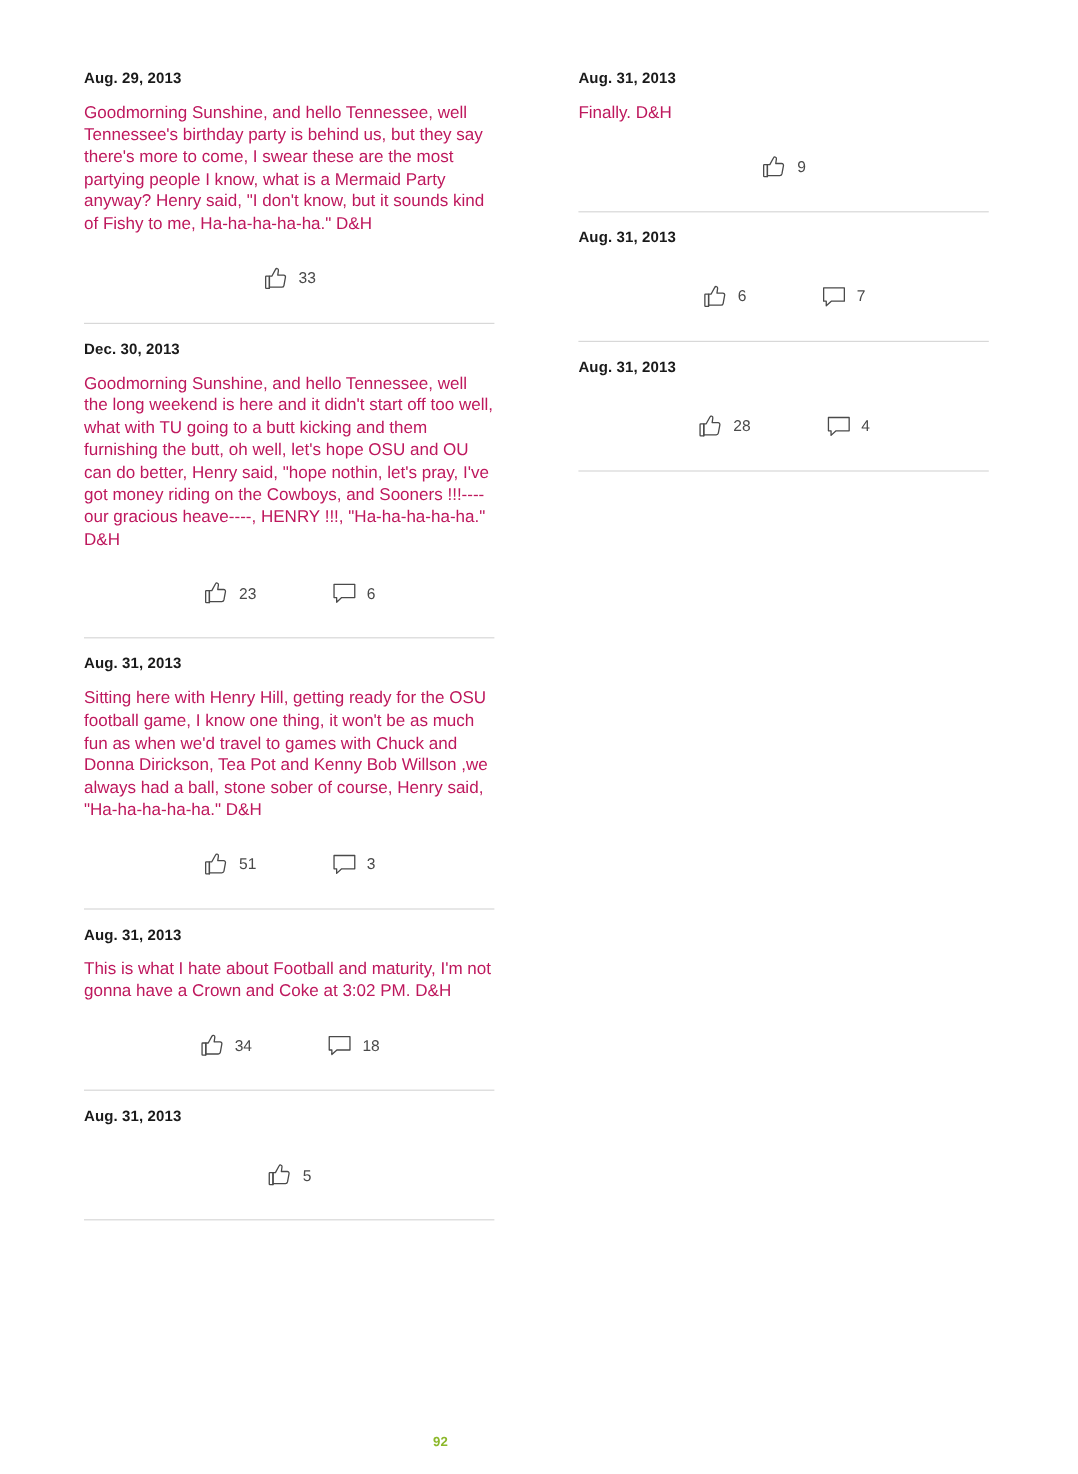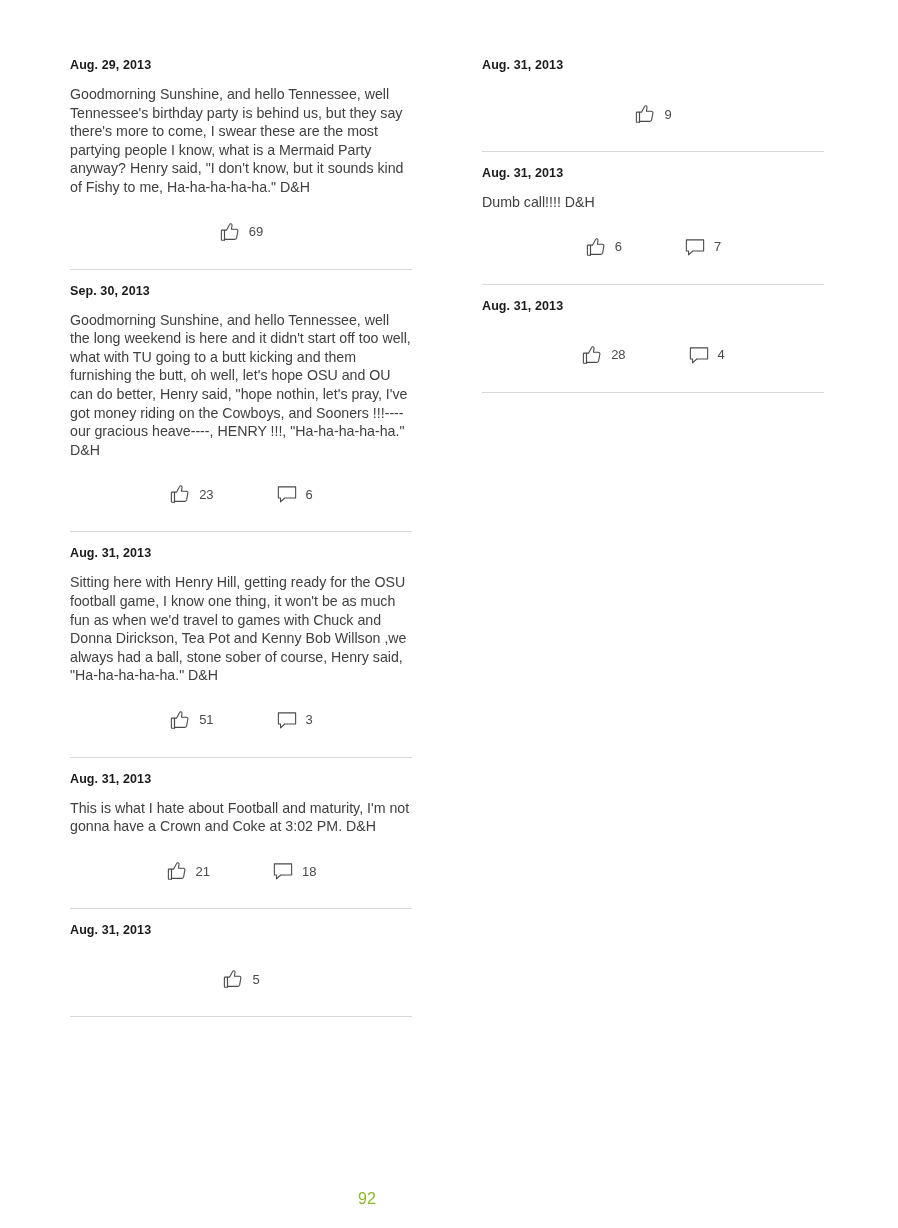--- a/index.html
+++ b/index.html
@@ -46,21 +46,21 @@
     color: #1a1a1a;
     letter-spacing: 0.1px;
     margin: 14px 0 13px 0;
   }
   .post:first-child .post-date {
     margin-top: 0;
   }
   .post-body {
     font-size: 14.2px;
     line-height: 18.6px;
-    color: #404040;
+    color: #be185d;
     margin: 0 0 6px 0;
     white-space: pre-wrap;
   }
   .reactions {
     display: flex;
     flex-direction: row;
     justify-content: center;
     align-items: center;
     gap: 62px;
     padding: 18px 0 20px 0;
@@ -82,23 +82,23 @@
   }
   .icon svg {
     display: block;
   }
   .page-number {
     position: absolute;
     left: 0;
     right: 0;
     bottom: 20px;
     text-align: center;
-    font-size: 16px;
+    font-size: 11px;
     color: #8cb82b;
-    font-weight: normal;
+    font-weight: bold;
   }
 </style>
 </head>
 <body>
 
 <div class="page">
   <div class="columns">
 
     <div class="column">
 
@@ -106,27 +106,27 @@
         <div class="post-date">Aug. 29, 2013</div>
         <div class="post-body">Goodmorning Sunshine, and hello Tennessee, well Tennessee's birthday party is behind us, but they say there's more to come, I swear these are the most partying people I know, what is a Mermaid Party anyway? Henry said, "I don't know, but it sounds kind of Fishy to me, Ha-ha-ha-ha-ha." D&amp;H</div>
         <div class="reactions">
           <div class="reaction">
             <span class="icon">
               <svg width="22" height="22" viewBox="0 0 24 24" fill="none" stroke="#4a4a4a" stroke-width="1.2" stroke-linecap="round" stroke-linejoin="round">
                   <path d="M6 21V10h2.2l3.4-6.2c.3-.6 1-.9 1.6-.7.7.2 1.1.9 1 1.6L13.6 9H19c1 0 1.8.9 1.6 1.9l-1.4 7.6c-.2.9-1 1.5-1.9 1.5H6z"></path>
                   <rect x="2.6" y="10" width="3.4" height="11" rx="0.6"></rect>
                 </svg>
             </span>
-            <span class="count">69</span>
-          </div>
-        </div>
-      </div>
-
-      <div class="post">
-        <div class="post-date">Sep. 30, 2013</div>
+            <span class="count">33</span>
+          </div>
+        </div>
+      </div>
+
+      <div class="post">
+        <div class="post-date">Dec. 30, 2013</div>
         <div class="post-body">Goodmorning Sunshine, and hello Tennessee, well the long weekend is here and it didn't start off too well, what with TU going to a butt kicking and them furnishing the butt, oh well, let's hope OSU and OU can do better, Henry said, "hope nothin, let's pray, I've got money riding on the Cowboys, and Sooners !!!----our gracious heave----, HENRY !!!, "Ha-ha-ha-ha-ha." D&amp;H</div>
         <div class="reactions">
           <div class="reaction">
             <span class="icon">
               <svg width="22" height="22" viewBox="0 0 24 24" fill="none" stroke="#4a4a4a" stroke-width="1.2" stroke-linecap="round" stroke-linejoin="round">
                   <path d="M6 21V10h2.2l3.4-6.2c.3-.6 1-.9 1.6-.7.7.2 1.1.9 1 1.6L13.6 9H19c1 0 1.8.9 1.6 1.9l-1.4 7.6c-.2.9-1 1.5-1.9 1.5H6z"></path>
                   <rect x="2.6" y="10" width="3.4" height="11" rx="0.6"></rect>
                 </svg>
             </span>
             <span class="count">23</span>
@@ -170,21 +170,21 @@
         <div class="post-date">Aug. 31, 2013</div>
         <div class="post-body">This is what I hate about Football and maturity, I'm not gonna have a Crown and Coke at 3:02 PM. D&amp;H</div>
         <div class="reactions">
           <div class="reaction">
             <span class="icon">
               <svg width="22" height="22" viewBox="0 0 24 24" fill="none" stroke="#4a4a4a" stroke-width="1.2" stroke-linecap="round" stroke-linejoin="round">
                   <path d="M6 21V10h2.2l3.4-6.2c.3-.6 1-.9 1.6-.7.7.2 1.1.9 1 1.6L13.6 9H19c1 0 1.8.9 1.6 1.9l-1.4 7.6c-.2.9-1 1.5-1.9 1.5H6z"></path>
                   <rect x="2.6" y="10" width="3.4" height="11" rx="0.6"></rect>
                 </svg>
             </span>
-            <span class="count">21</span>
+            <span class="count">34</span>
           </div>
           <div class="reaction">
             <span class="icon">
               <svg width="22" height="20" viewBox="0 0 24 22" fill="none" stroke="#4a4a4a" stroke-width="1.2" stroke-linecap="round" stroke-linejoin="round">
                   <path d="M2.5 3.2h19v12.2h-12l-4.6 4.2v-4.2H2.5z"></path>
                 </svg>
             </span>
             <span class="count">18</span>
           </div>
         </div>
@@ -204,36 +204,36 @@
           </div>
         </div>
       </div>
 
     </div>
 
     <div class="column">
 
       <div class="post">
         <div class="post-date">Aug. 31, 2013</div>
+        <div class="post-body">Finally. D&amp;H</div>
         <div class="reactions">
           <div class="reaction">
             <span class="icon">
               <svg width="22" height="22" viewBox="0 0 24 24" fill="none" stroke="#4a4a4a" stroke-width="1.2" stroke-linecap="round" stroke-linejoin="round">
                   <path d="M6 21V10h2.2l3.4-6.2c.3-.6 1-.9 1.6-.7.7.2 1.1.9 1 1.6L13.6 9H19c1 0 1.8.9 1.6 1.9l-1.4 7.6c-.2.9-1 1.5-1.9 1.5H6z"></path>
                   <rect x="2.6" y="10" width="3.4" height="11" rx="0.6"></rect>
                 </svg>
             </span>
             <span class="count">9</span>
           </div>
         </div>
       </div>
 
       <div class="post">
         <div class="post-date">Aug. 31, 2013</div>
-        <div class="post-body">Dumb call!!!! D&amp;H</div>
         <div class="reactions">
           <div class="reaction">
             <span class="icon">
               <svg width="22" height="22" viewBox="0 0 24 24" fill="none" stroke="#4a4a4a" stroke-width="1.2" stroke-linecap="round" stroke-linejoin="round">
                   <path d="M6 21V10h2.2l3.4-6.2c.3-.6 1-.9 1.6-.7.7.2 1.1.9 1 1.6L13.6 9H19c1 0 1.8.9 1.6 1.9l-1.4 7.6c-.2.9-1 1.5-1.9 1.5H6z"></path>
                   <rect x="2.6" y="10" width="3.4" height="11" rx="0.6"></rect>
                 </svg>
             </span>
             <span class="count">6</span>
           </div>

